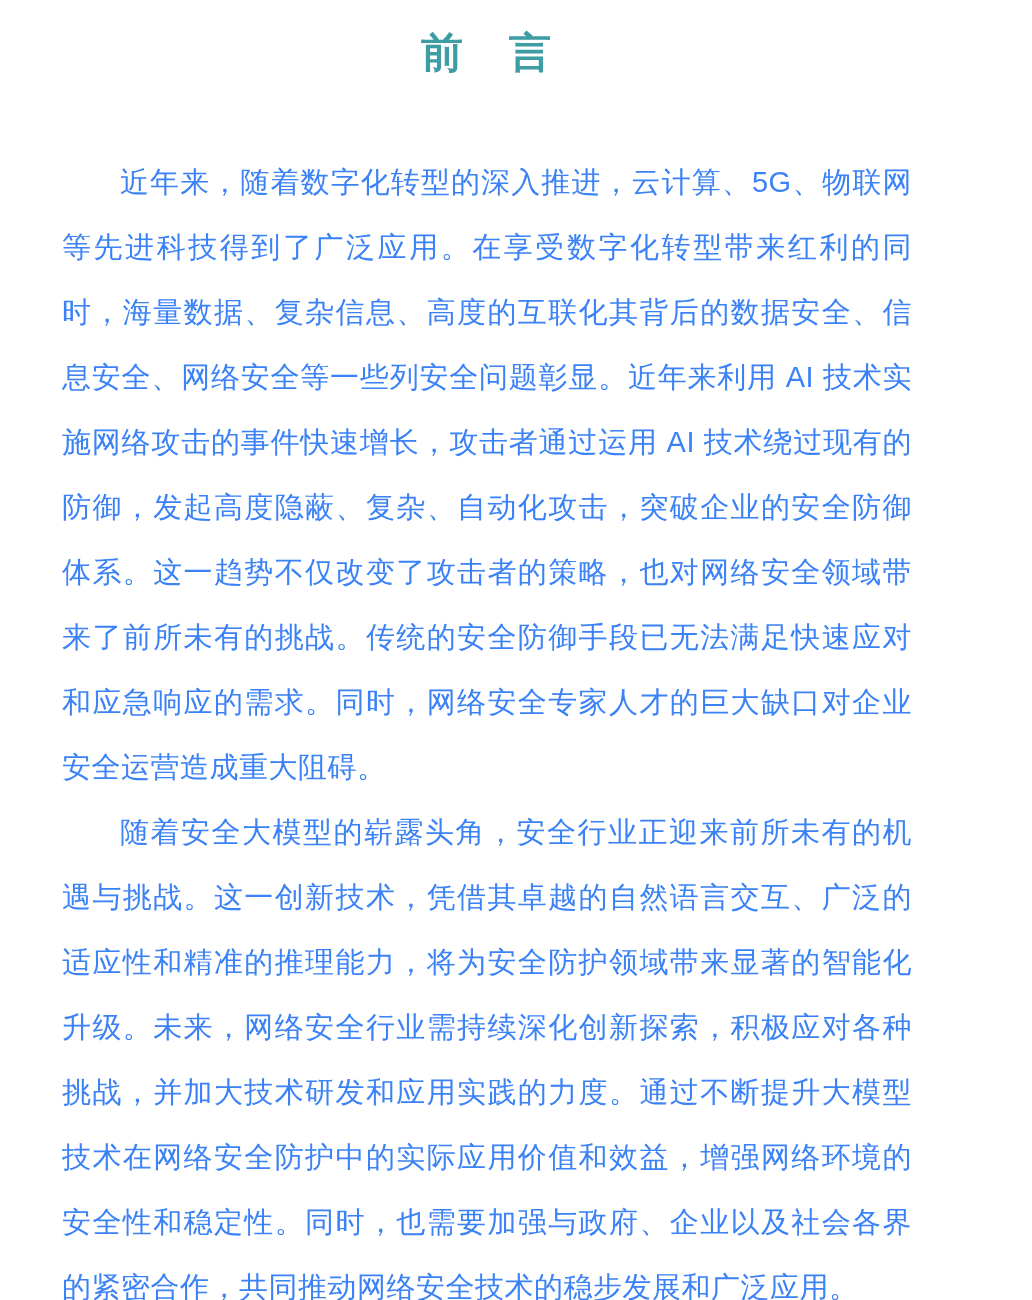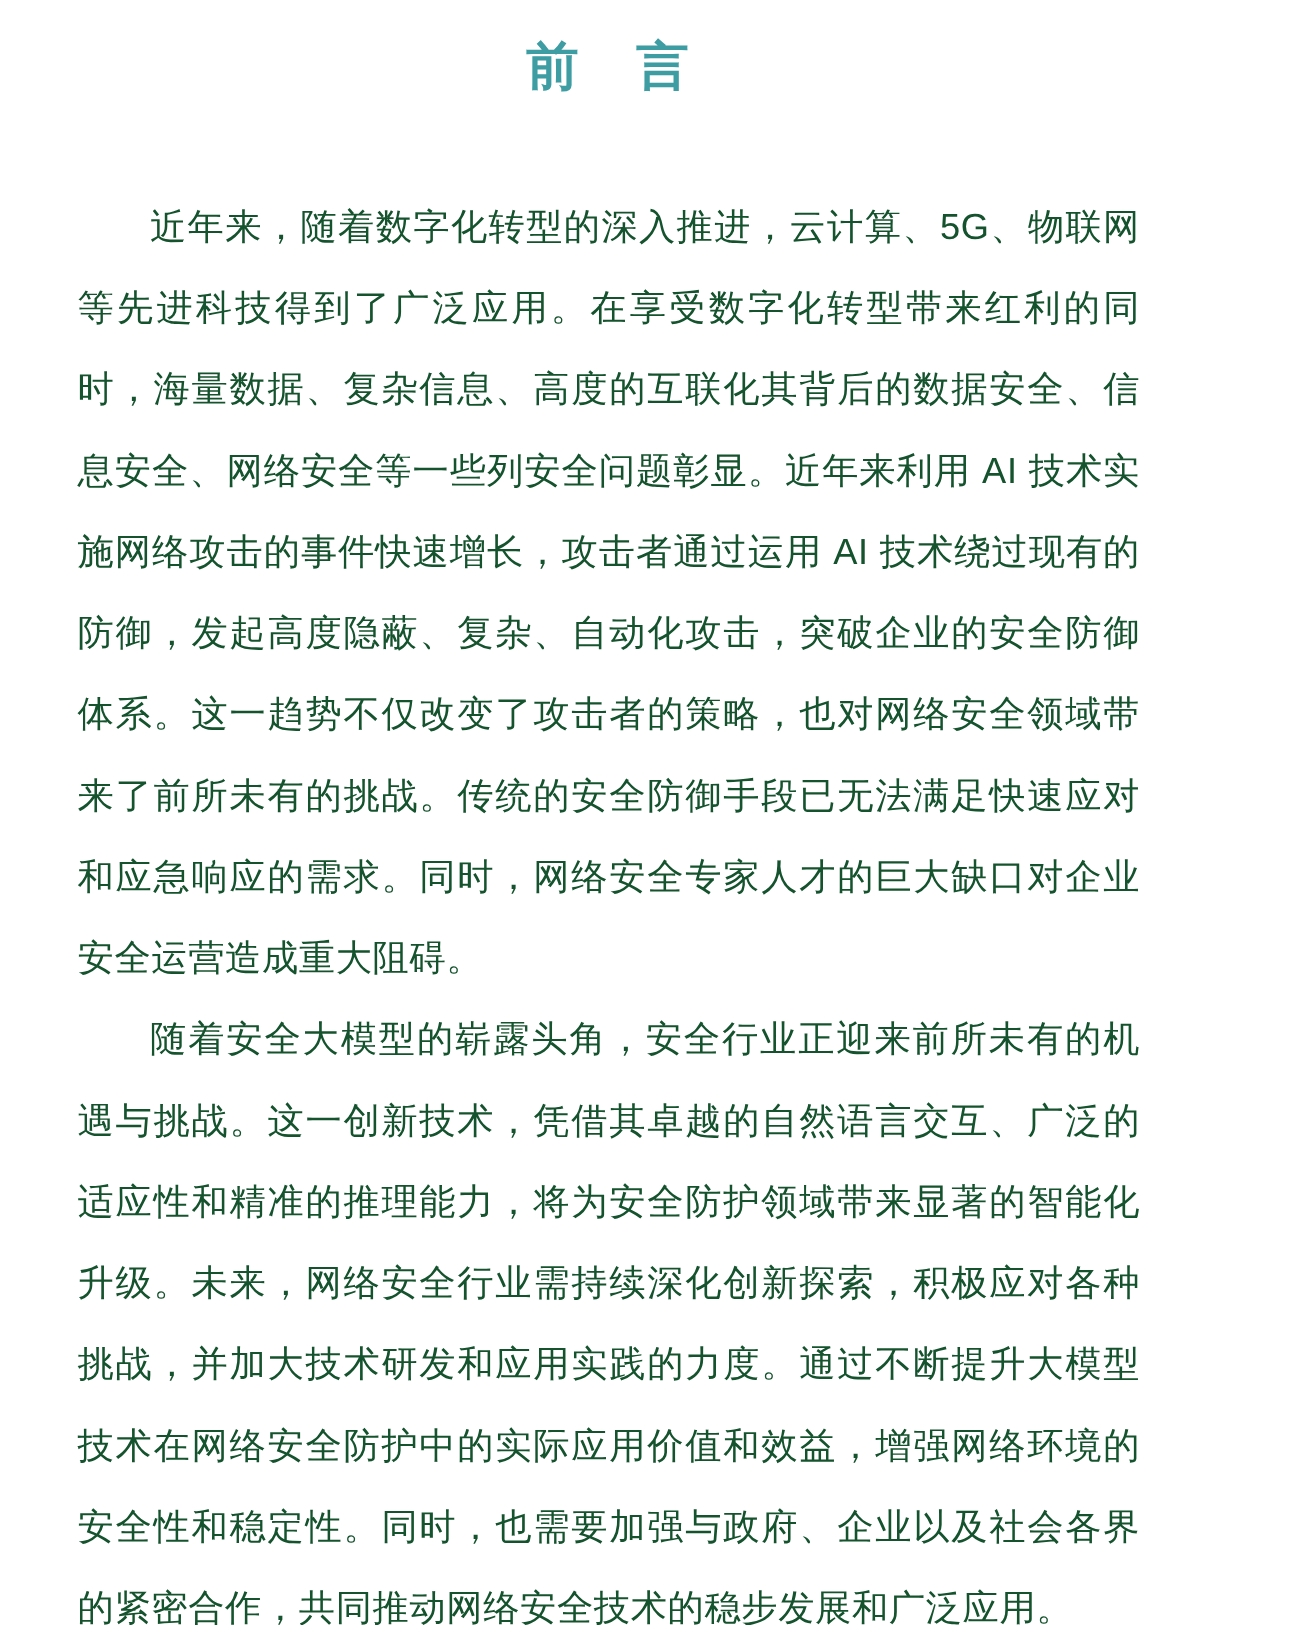--- a/index.html
+++ b/index.html
@@ -32,21 +32,21 @@
     white-space: pre;
   }
   .doc-content {
     margin-top: 74px;
   }
   .doc-content p {
     margin: 0;
     padding: 0;
     font-size: 29px;
     line-height: 65px;
-    color: #14532d;
+    color: #3b82f6;
     text-align: justify;
     text-justify: inter-ideograph;
     text-indent: 2em;
     letter-spacing: 0.5px;
   }
 </style>
 </head>
 <body>
 
 <div class="page">

